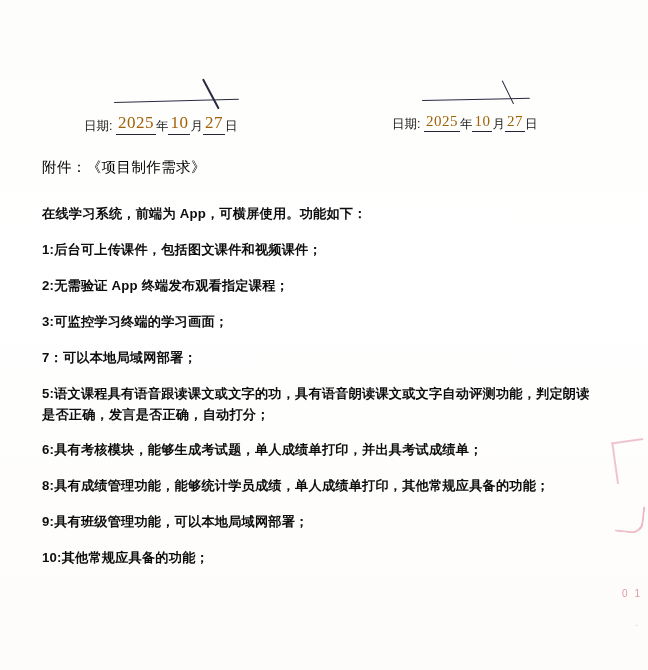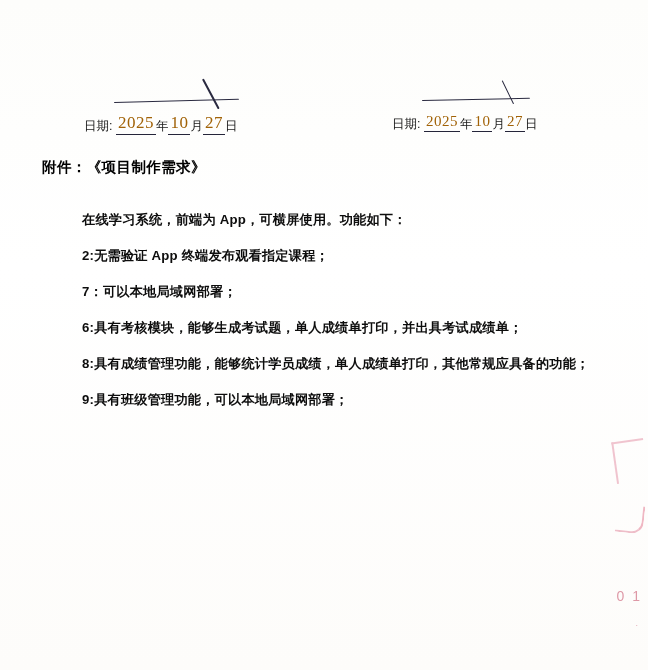--- a/index.html
+++ b/index.html
@@ -74,33 +74,32 @@
     transform-origin: left center;
     border-radius: 1px;
   }
 
   
   .attach-title {
     position: absolute;
     left: 42px;
     top: 158px;
     font-size: 14.5px;
-    font-weight: bold;
+    font-weight: normal;
     font-family: "Liberation Sans", sans-serif;
     letter-spacing: 0.4px;
     color: #000;
   }
 
   
   .body-text {
     position: absolute;
     left: 42px;
-    top: 209px;
+    top: 203px;
     width: 560px;
-    margin-left: 40px;
   }
   .para {
     font-size: 13.2px;
     font-family: "Liberation Sans", sans-serif;
     font-weight: bold;
     color: #0d0d0d;
     line-height: 21px;
     margin-bottom: 15px;
     letter-spacing: 0.2px;
   }
@@ -128,21 +127,21 @@
     top: 505px; right: 4px;
     width: 26px; height: 26px;
     border-bottom: 2px solid #e08098;
     border-right: 2px solid #e2738c;
     border-radius: 0 0 12px 0;
     transform: rotate(6deg);
     opacity: 0.5;
   }
   .stamp-c {
     top: 588px; right: 6px;
-    font-size: 14px;
+    font-size: 10px;
     letter-spacing: 2px;
     color: #c9566f;
     opacity: 0.6;
     font-family: "Liberation Sans", sans-serif;
   }
   .stamp-d {
     top: 618px; right: 10px;
     font-size: 9px;
     color: #c9566f;
     opacity: 0.5;
@@ -170,24 +169,28 @@
     <div class="pen-stroke" style="left:203px; top:6px; width:34px; height:1.6px; transform: rotate(62deg);"></div>
     <div class="pen-stroke" style="left:114px; top:30px; width:125px; height:1.4px; transform: rotate(-1.5deg);"></div>
     <div class="pen-stroke" style="left:502px; top:8px; width:26px; height:1.4px; transform: rotate(64deg);"></div>
     <div class="pen-stroke" style="left:422px; top:28px; width:108px; height:1.3px; transform: rotate(-1.2deg);"></div>
   </div>
 
   <div class="attach-title">附件：《项目制作需求》</div>
 
   <div class="body-text">
     <div class="para">在线学习系统，前端为 App，可横屏使用。功能如下：</div>
+    <div class="para">1:后台可上传课件，包括图文课件和视频课件；</div>
     <div class="para">2:无需验证 App 终端发布观看指定课程；</div>
+    <div class="para">3:可监控学习终端的学习画面；</div>
     <div class="para">7：可以本地局域网部署；</div>
+    <div class="para two-line">5:语文课程具有语音跟读课文或文字的功，具有语音朗读课文或文字自动评测功能，判定朗读是否正确，发言是否正确，自动打分；</div>
     <div class="para">6:具有考核模块，能够生成考试题，单人成绩单打印，并出具考试成绩单；</div>
     <div class="para">8:具有成绩管理功能，能够统计学员成绩，单人成绩单打印，其他常规应具备的功能；</div>
     <div class="para">9:具有班级管理功能，可以本地局域网部署；</div>
+    <div class="para">10:其他常规应具备的功能；</div>
   </div>
 
   <div class="stamp-mark stamp-a"></div>
   <div class="stamp-mark stamp-b"></div>
   <div class="stamp-mark stamp-c">0 1</div>
   <div class="stamp-mark stamp-d">.</div>
 </div>
 
 </body></html>

